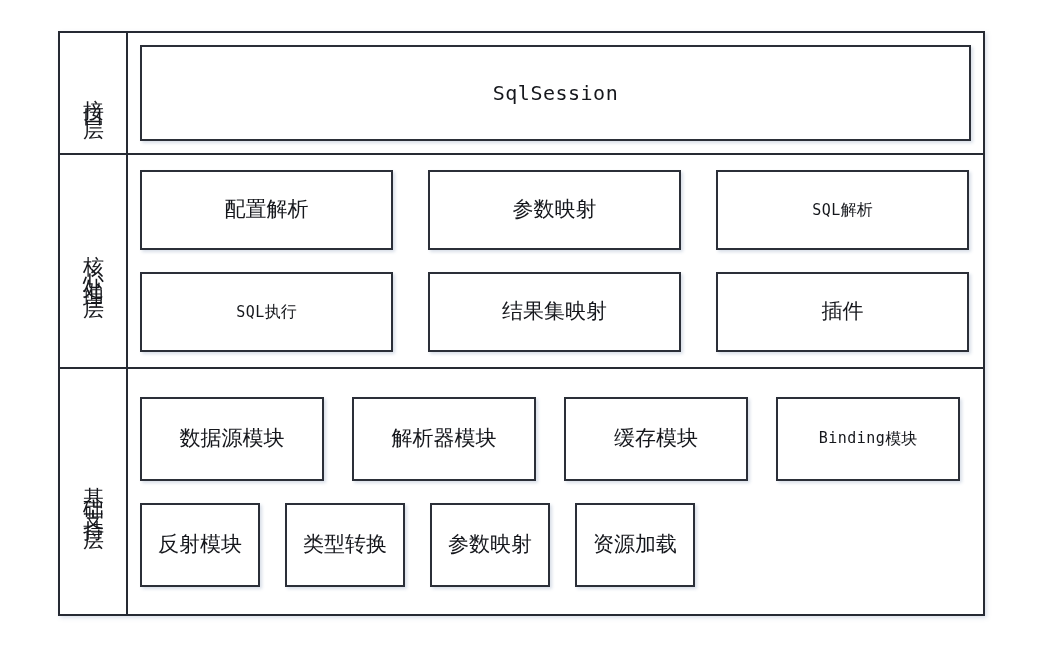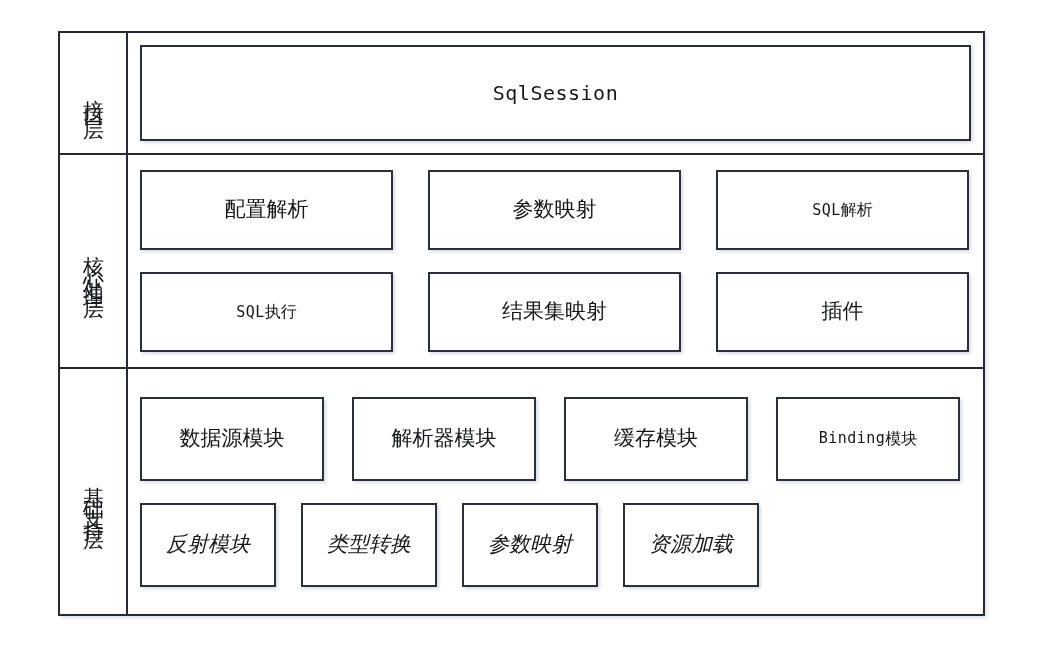--- a/index.html
+++ b/index.html
@@ -129,21 +129,21 @@
   .w-core { width: 253px; }
   .gap-core { width: 35px; flex: 0 0 35px; }
 
   
   .layer-row.r3 .box {
     height: 84px;
     flex: 0 0 auto;
   }
   .w-base-a { width: 184px; }
   .gap-base-a { width: 28px; flex: 0 0 28px; }
-  .w-base-b { width: 136px; font-style: italic; }
+  .w-base-b { width: 120px; }
   .gap-base-b { width: 25px; flex: 0 0 25px; }
 
   
   .mixed .m {
     font-family: "DejaVu Sans Mono", "Liberation Mono", monospace;
     font-size: 15px;
     letter-spacing: 0.5px;
   }
   .mixed .h {
     font-family: "Liberation Serif", "DejaVu Serif", serif;

